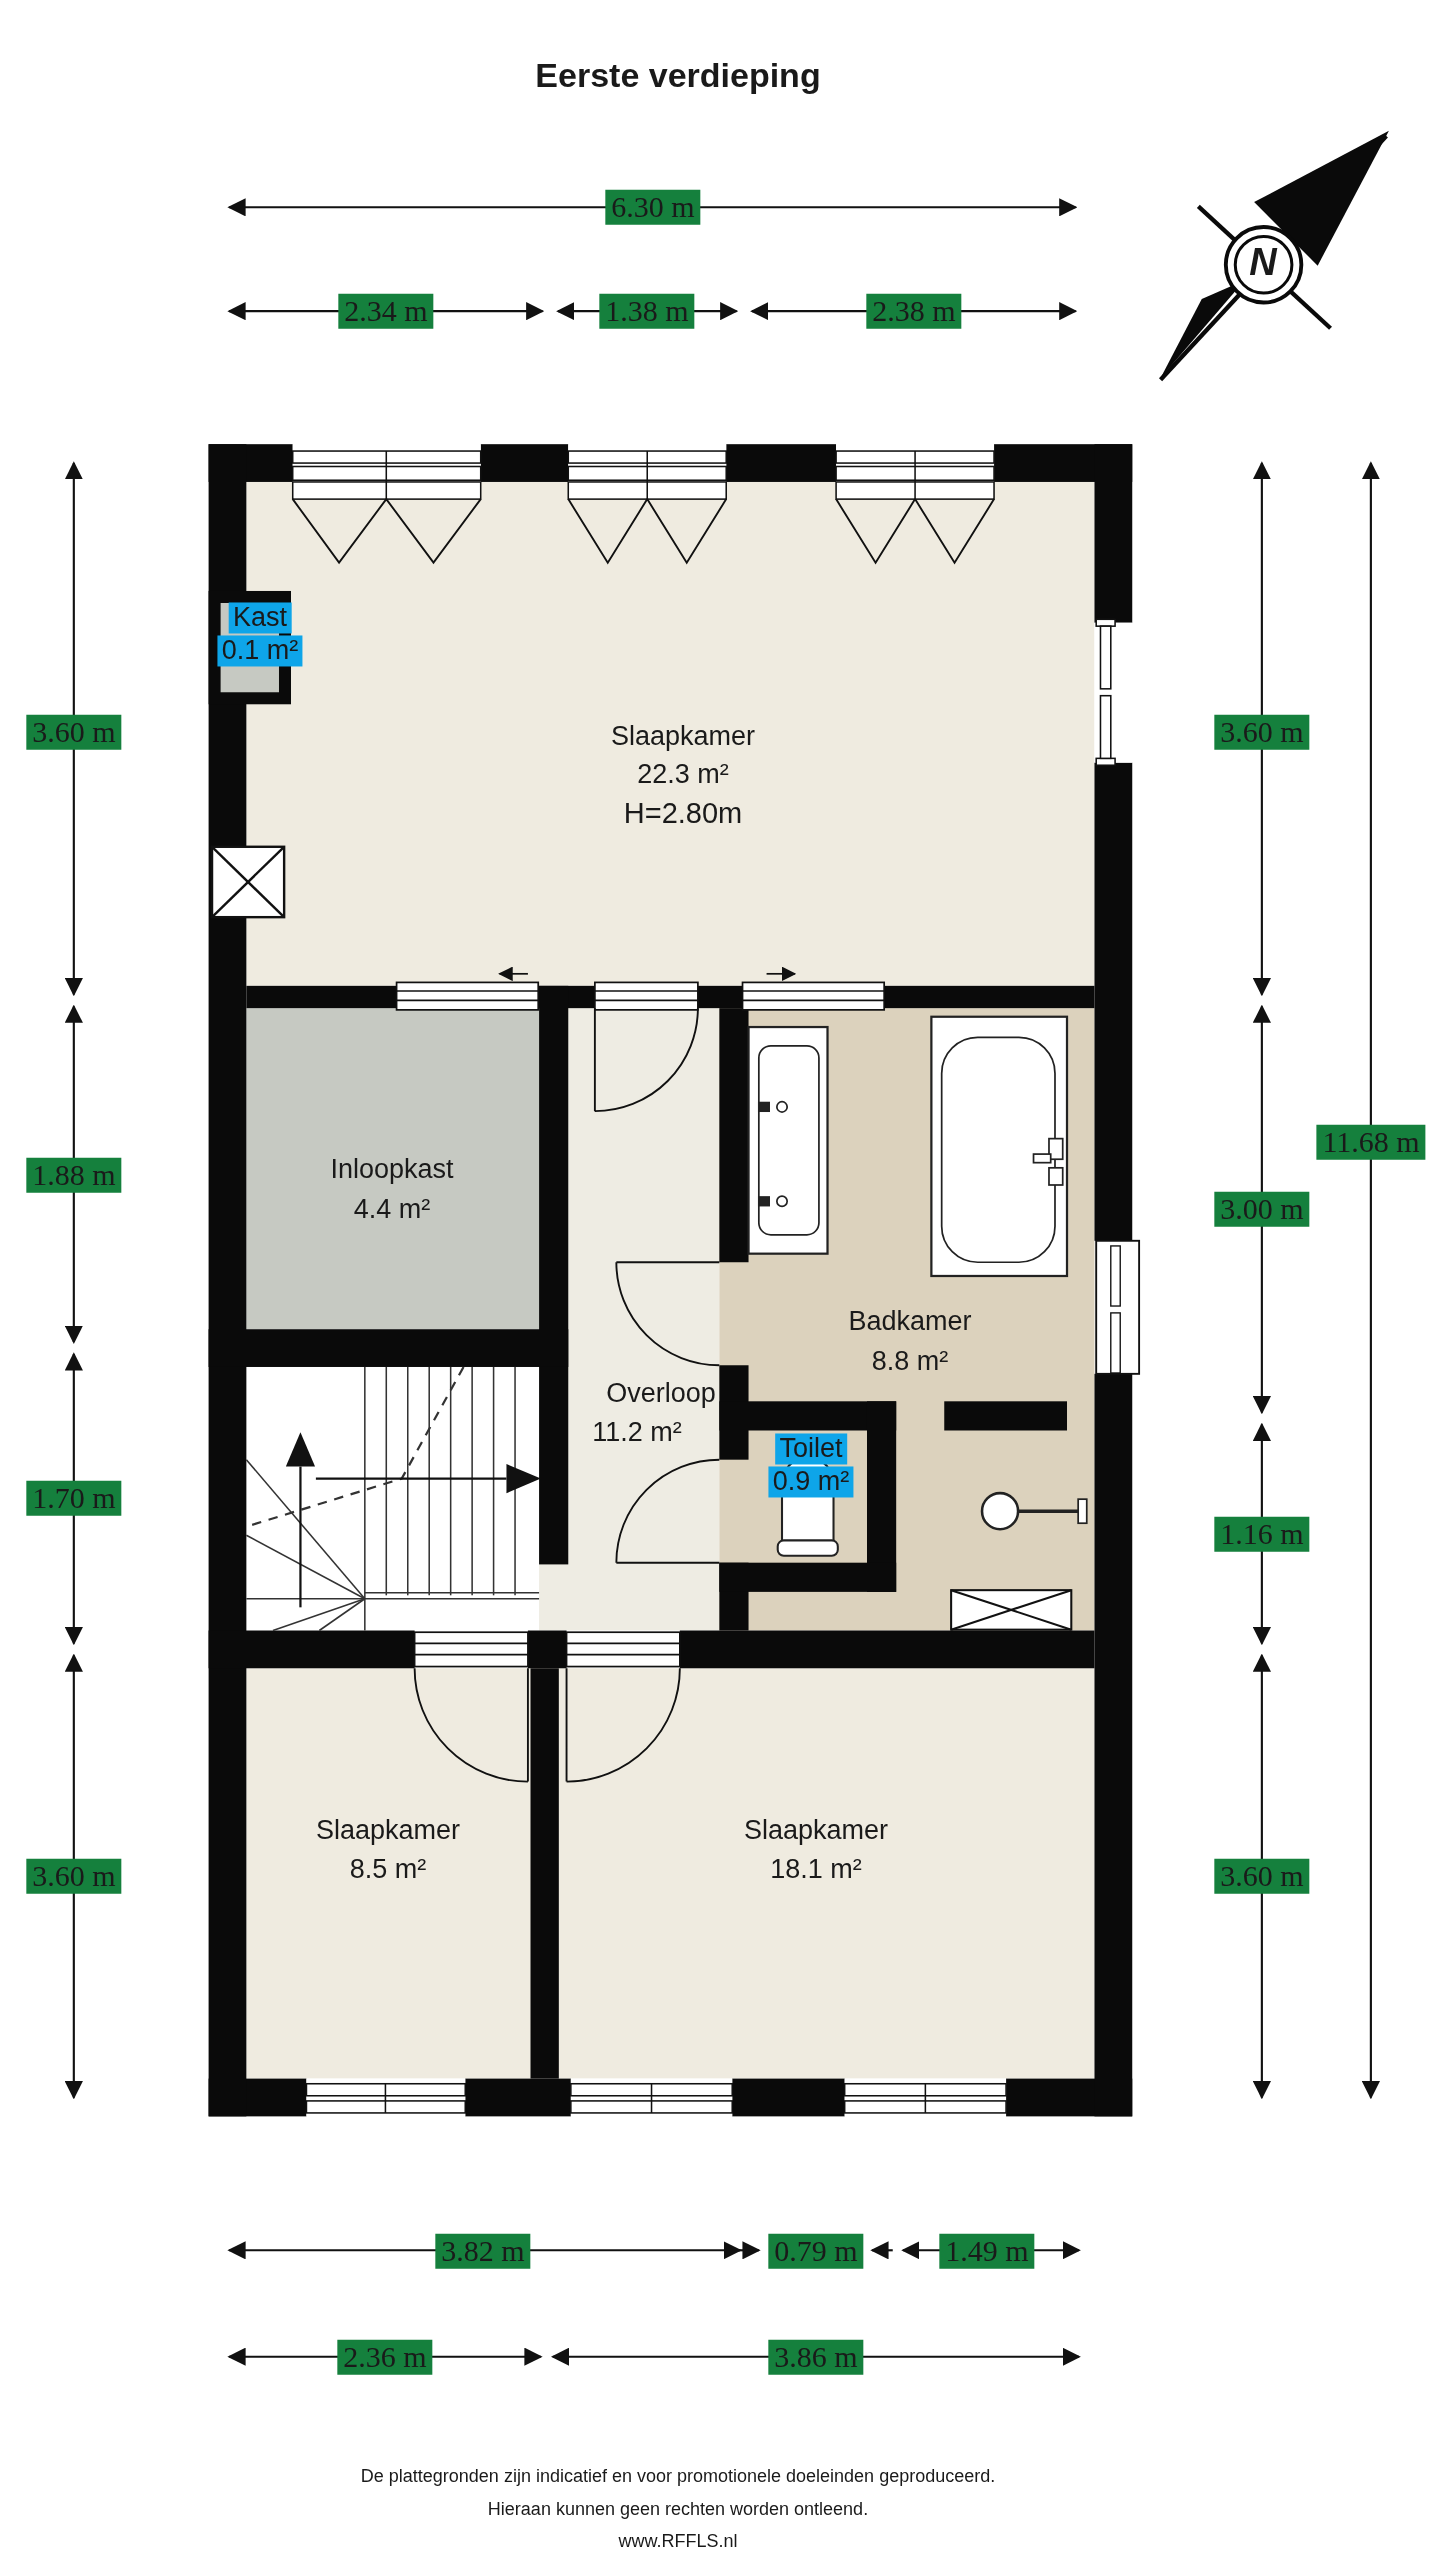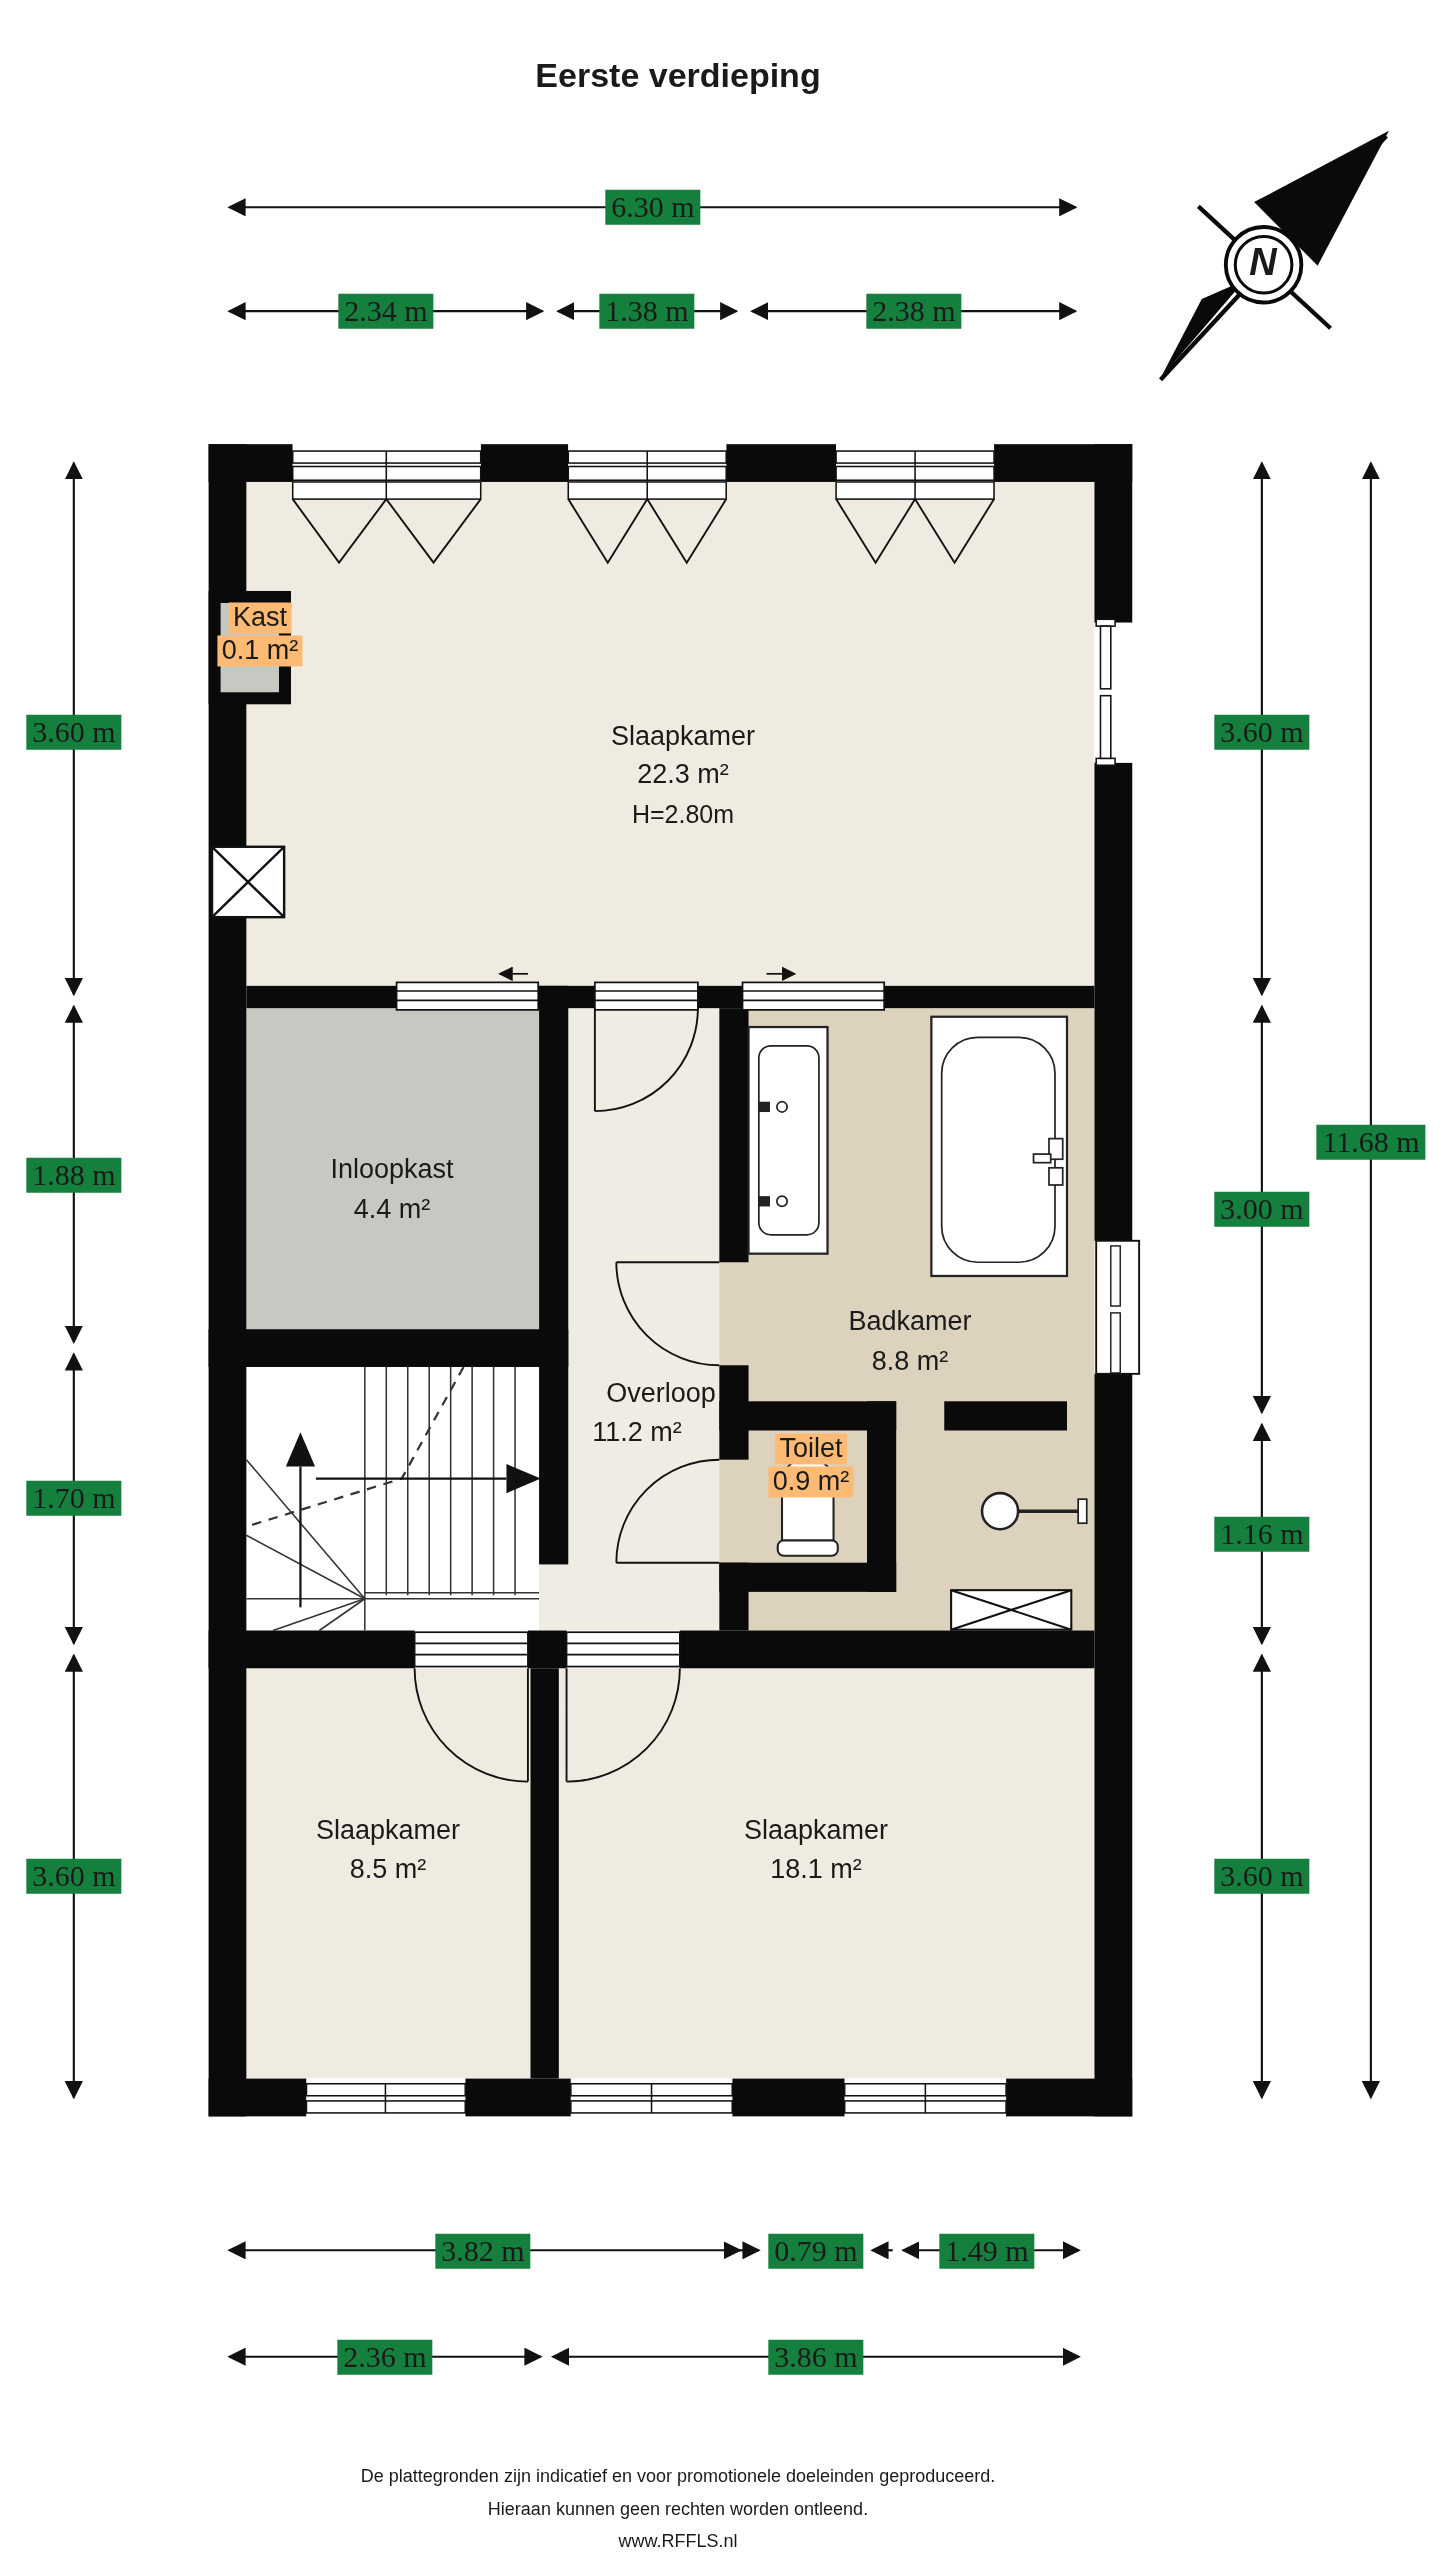--- a/index.html
+++ b/index.html
@@ -1,23 +1,23 @@
 <!DOCTYPE html>
 <html style="font-size:13.7px"><head>
 <meta charset="utf-8">
 <style>
   html,body{margin:0;padding:0;background:#fff;}
   #page{position:relative;width:1449px;height:2576px;background:#fff;overflow:hidden;
         font-family:"Liberation Sans","DejaVu Sans",sans-serif;color:#1a1a1a;}
   .lbl{position:absolute;transform:translate(-50%,-50%);text-align:center;white-space:nowrap;line-height:1.15;}
   .title-line{font-size:34px;font-weight:bold;}
   .room{font-size:27px;}
-  .room-h{font-size:25px;}
+  .room-h{font-size:29px;}
   .dim{font-size:30px;background:#15803d;padding:0 6px;font-family:Liberation Serif, serif;}
-  .bgw{background:#fdba74;padding:0 4.3px;display:inline-block;text-align:right;}
+  .bgw{background:#0ea5e9;padding:0 4.3px;display:inline-block;text-align:right;}
   .footer-line{font-size:18px;}
   .compass-n{font-size:38px;font-weight:bold;font-style:italic;}
   svg{position:absolute;left:0;top:0;}
 </style>
 </head>
 <body>
 
 <div id="page">
 
   <svg width="1449" height="2576" viewBox="0 0 1688 3000">

